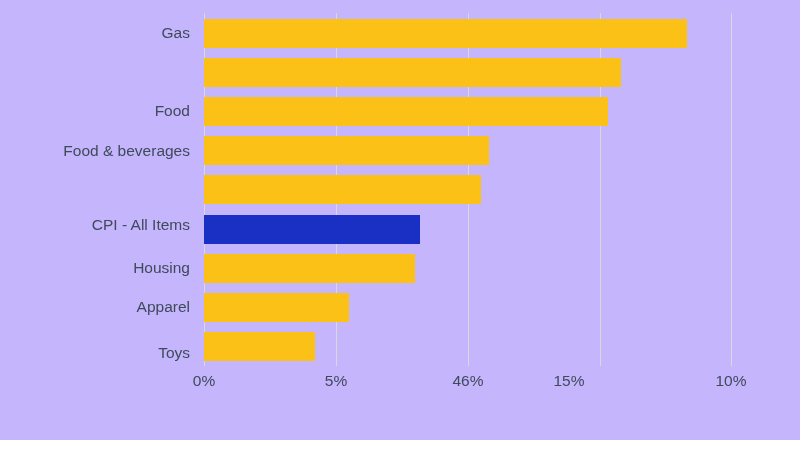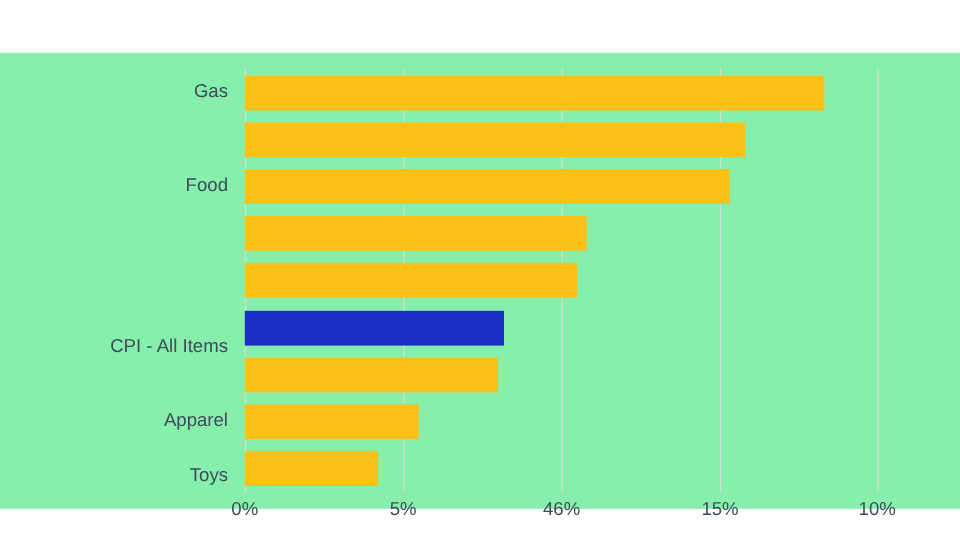--- a/index.html
+++ b/index.html
@@ -11,23 +11,22 @@
   body {
     width: 800px;
     height: 450px;
     overflow: hidden;
     font-family: "Liberation Sans", "DejaVu Sans", sans-serif;
   }
 
   #chart-root {
     position: relative;
     width: 800px;
-    height: 380px;
-    background: #86efac;
-    margin-top: 44px;
+    height: 440px;
+    background: #c4b5fd;
   }
 
   
   #plot-area {
     position: absolute;
     left: 204px;
     top: 13px;
     width: 528px;
     height: 353px;
   }
@@ -91,21 +90,23 @@
   }
 </style>
 </head>
 <body>
 
 <div id="chart-root">
 
   <div id="category-axis">
     <div class="cat-label" style="top:0px">Gas</div>
     <div class="cat-label" style="top:78.4px">Food</div>
-    <div class="cat-label" style="top:212px">CPI - All Items</div>
+    <div class="cat-label" style="top:117.6px">Food &amp; beverages</div>
+    <div class="cat-label" style="top:192px">CPI - All Items</div>
+    <div class="cat-label" style="top:235.2px">Housing</div>
     <div class="cat-label" style="top:274.4px">Apparel</div>
     <div class="cat-label" style="top:320px">Toys</div>
   </div>
 
   <div id="plot-area">
     <div class="gridline" style="left:0px"></div>
     <div class="gridline" style="left:132px"></div>
     <div class="gridline" style="left:264px"></div>
     <div class="gridline" style="left:396px"></div>
     <div class="gridline" style="left:527px"></div>
@@ -136,17 +137,17 @@
       </div>
     <div class="bar-row" style="top:313.6px">
         <div class="bar" title="Toys: 4.2%" style="width: 110.88px; background: rgb(251, 193, 22);"></div>
       </div>
   </div>
 
   <div id="x-axis">
     <div class="x-tick" style="left:204px">0%</div>
     <div class="x-tick" style="left:336px">5%</div>
     <div class="x-tick" style="left:468px">46%</div>
-    <div class="x-tick" style="left:600px">15%</div>
+    <div class="x-tick" style="left:569px">15%</div>
     <div class="x-tick" style="left:731px">10%</div>
   </div>
 
 </div>
 
 </body></html>

